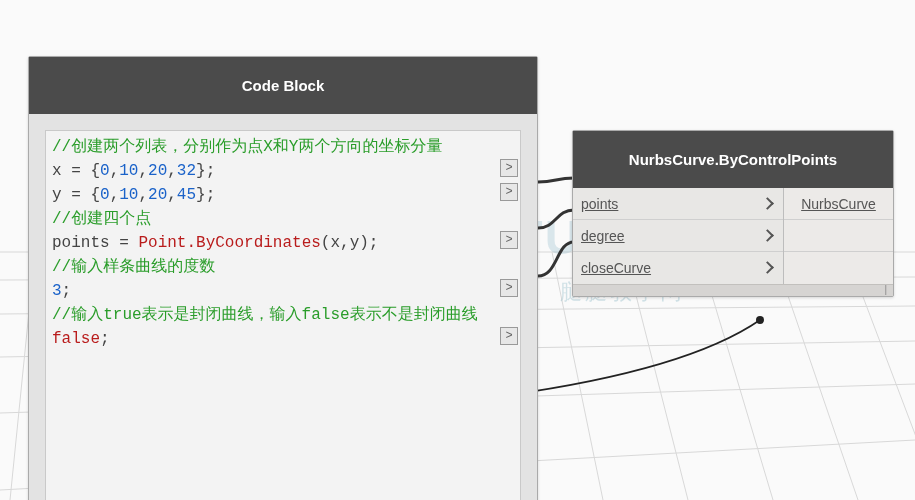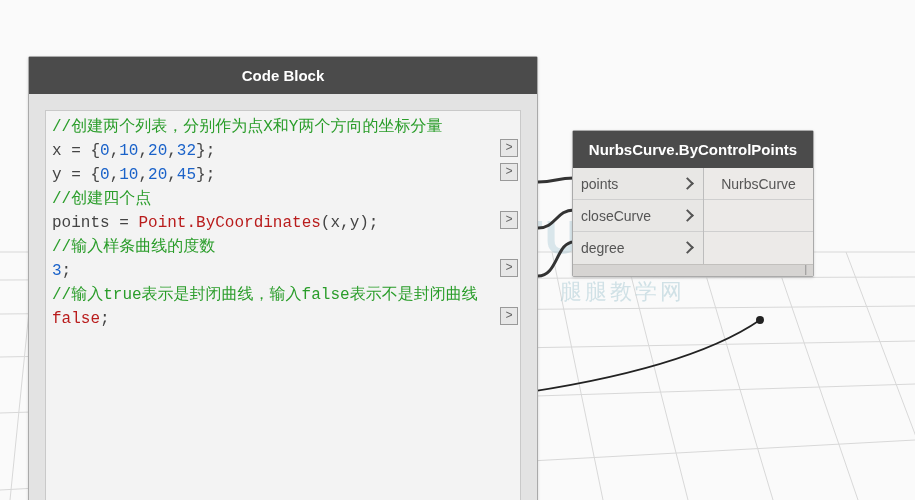--- a/index.html
+++ b/index.html
@@ -45,21 +45,21 @@
     border: 1px solid #aaa;
     border-radius: 2px;
     box-shadow: 0 1px 3px rgba(0,0,0,0.15);
   }
   .node-header {
     background: #4b4b4b;
     color: #fff;
     font-size: 15px;
     font-weight: 600;
     text-align: center;
-    padding: 10px 8px;
+    padding: 20px 8px;
   }
   .code-node { left: 28px; top: 56px; width: 510px; }
   .code-body {
     background: #f3f3f3;
     border: 1px solid #c9c9c9;
     margin: 16px;
     padding: 4px 6px 10px 6px;
     font-family: Consolas, "Courier New", monospace;
     font-size: 16px;
     line-height: 24px;
@@ -77,34 +77,35 @@
     right: 2px;
     width: 18px; height: 18px;
     background: #e7e7e7;
     border: 1px solid #999;
     text-align: center;
     font-size: 12px;
     line-height: 16px;
     color: #666;
     cursor: pointer;
   }
-  .nurbs-node { left: 572px; top: 130px; width: 242px; }
+  .nurbs-node { left: 572px; top: 130px; width: 322px; }
   .nurbs-body { display: flex; }
   .in-col { flex: 1; }
   .out-col { width: 110px; border-left: 1px solid #bdbdbd; }
   .port-row {
     display: flex; align-items: center;
     height: 32px;
     background: #e8e7e5;
     border-bottom: 1px solid #cfcfcf;
     font-size: 14px;
     color: #555;
     padding: 0 8px;
     cursor: pointer;
     position: relative;
+    text-decoration: underline;
   }
   .port-row:last-child { border-bottom: none; }
   .port-label { flex: 1; }
   .chev {
     width: 14px; height: 14px;
     display: inline-block;
     position: relative;
   }
   .chev::before {
     content: "";
@@ -185,25 +186,25 @@
 
   <div class="node nurbs-node">
     <div class="node-header">NurbsCurve.ByControlPoints</div>
     <div class="nurbs-body">
       <div class="in-col">
         <div class="port-row">
           <span class="port-label">points</span>
           <span class="chev"></span>
         </div>
         <div class="port-row">
+          <span class="port-label">degree</span>
+          <span class="chev"></span>
+        </div>
+        <div class="port-row">
           <span class="port-label">closeCurve</span>
-          <span class="chev"></span>
-        </div>
-        <div class="port-row">
-          <span class="port-label">degree</span>
           <span class="chev"></span>
         </div>
       </div>
       <div class="out-col">
         <div class="port-row">
           <span>NurbsCurve</span>
         </div>
         <div class="port-row" style="background:#eceae8"></div>
         <div class="port-row" style="background:#eceae8"></div>
       </div>

